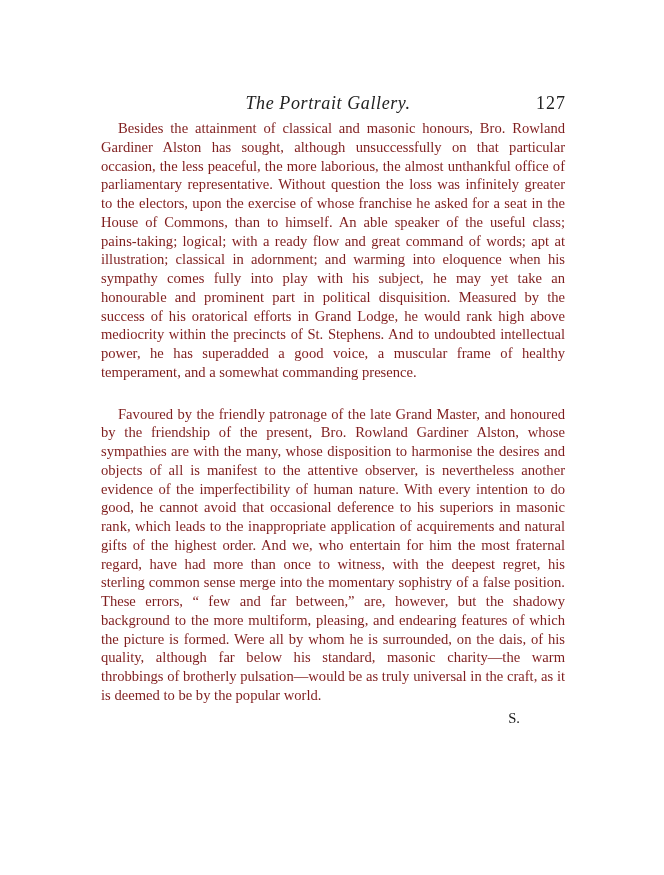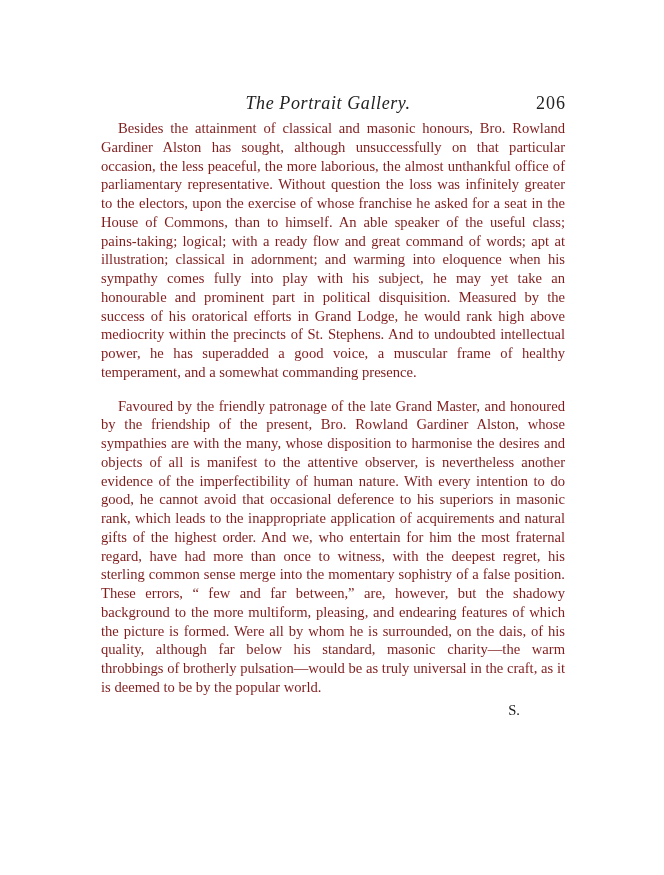--- a/index.html
+++ b/index.html
@@ -56,39 +56,39 @@
     }
     .paragraph {
       margin: 0;
       font-size: 14.6px;
       line-height: 18.75px;
       text-align: justify;
       text-indent: 17px;
       color: #7f1d1d;
     }
     .paragraph + .paragraph {
-      margin-top: 15px;
+      margin-top: 23px;
     }
     .signature {
       text-align: right;
       font-size: 14.6px;
       line-height: 18.75px;
       margin-top: 4px;
       padding-right: 45px;
       color: #1c1c1c;
     }
   </style>
 </head>
 <body>
 
 <div class="page">
 
   <div class="running-head">
     <div class="running-title">The Portrait Gallery.</div>
-    <div class="page-number">206</div>
+    <div class="page-number">127</div>
   </div>
 
   <div class="body-text">
     <p class="paragraph">Besides the attainment of classical and masonic honours, Bro. Rowland Gardiner Alston has sought, although unsuccessfully on that particular occasion, the less peaceful, the more laborious, the almost unthankful office of parliamentary representative. Without question the loss was infinitely greater to the electors, upon the exercise of whose franchise he asked for a seat in the House of Commons, than to himself. An able speaker of the useful class; pains-taking; logical; with a ready flow and great command of words; apt at illustration; classical in adornment; and warming into eloquence when his sympathy comes fully into play with his subject, he may yet take an honourable and prominent part in political disquisition. Measured by the success of his oratorical efforts in Grand Lodge, he would rank high above mediocrity within the precincts of St. Stephens. And to undoubted intellectual power, he has superadded a good voice, a muscular frame of healthy temperament, and a somewhat commanding presence.</p>
     <p class="paragraph">Favoured by the friendly patronage of the late Grand Master, and honoured by the friendship of the present, Bro. Rowland Gardiner Alston, whose sympathies are with the many, whose disposition to harmonise the desires and objects of all is manifest to the attentive observer, is nevertheless another evidence of the imperfectibility of human nature. With every intention to do good, he cannot avoid that occasional deference to his superiors in masonic rank, which leads to the inappropriate application of acquirements and natural gifts of the highest order. And we, who entertain for him the most fraternal regard, have had more than once to witness, with the deepest regret, his sterling common sense merge into the momentary sophistry of a false position. These errors, “ few and far between,” are, however, but the shadowy background to the more multiform, pleasing, and endearing features of which the picture is formed. Were all by whom he is surrounded, on the dais, of his quality, although far below his standard, masonic charity—the warm throbbings of brotherly pulsation—would be as truly universal in the craft, as it is deemed to be by the popular world.</p>
     <div class="signature">S.</div>
   </div>
 
 </div>
 

